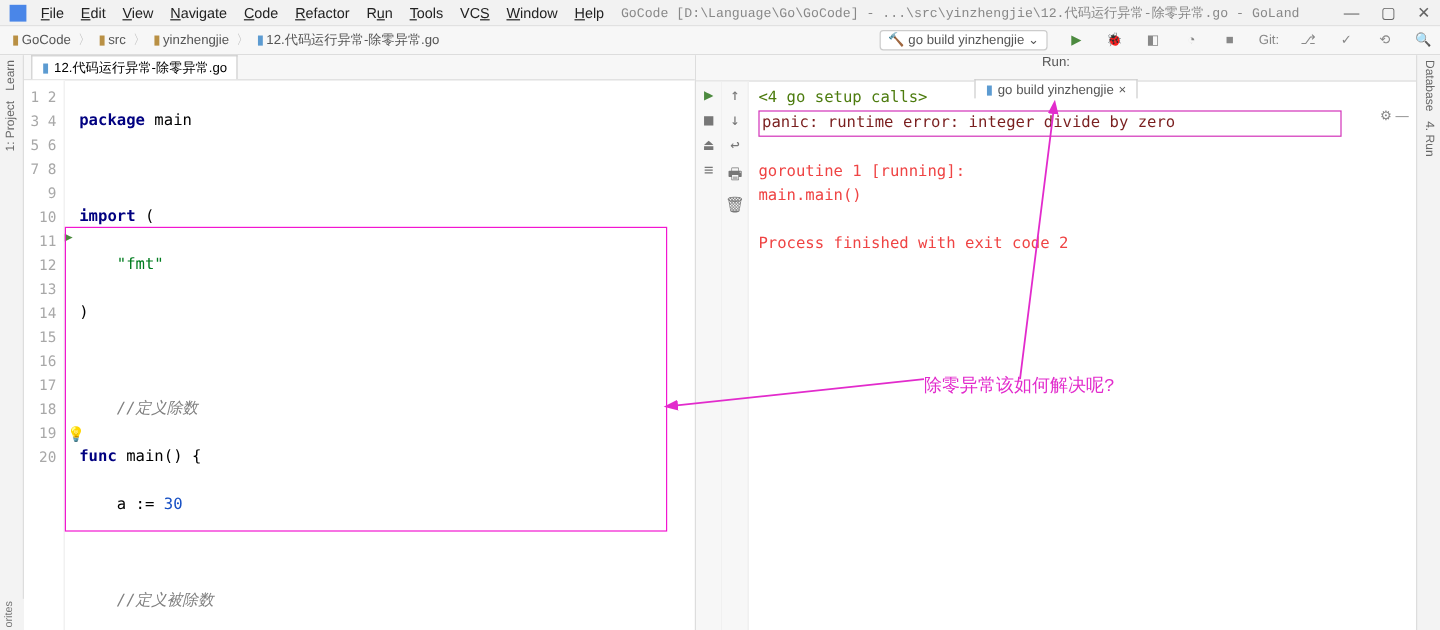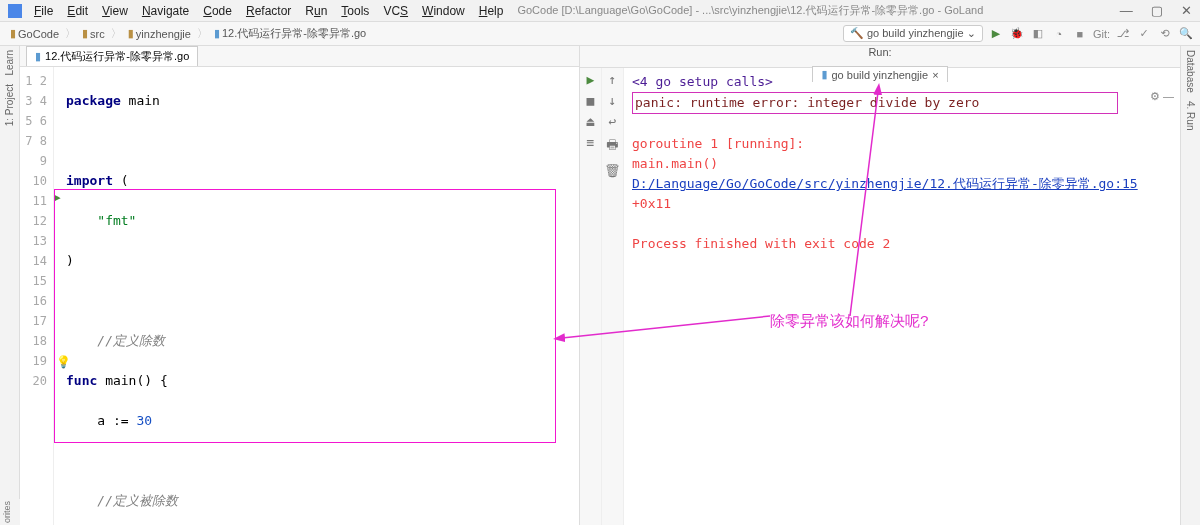--- a/index.html
+++ b/index.html
@@ -2,28 +2,28 @@
 <html><head>
   <meta charset="utf-8">
   <style>
     * { margin: 0; padding: 0; box-sizing: border-box; }
     body { font-family: "Segoe UI", Arial, sans-serif; font-size: 12px; background: #fff; color: #000; overflow: hidden; width: 1200px; height: 525px; position: relative; }
     .title-bar { height: 22px; display: flex; align-items: center; padding: 0 8px; background: #f2f2f2; border-bottom: 1px solid #ddd; }
     .title-bar .ico { width: 14px; height: 14px; background: #4a86e8; margin-right: 6px; }
     .menu-bar { display: flex; gap: 2px; }
     .menu-bar span { padding: 0 6px; color: #222; cursor: pointer; }
     .menu-bar span u { text-decoration: underline; }
-    .title-text { color: #888; font-size: 11px; margin-left: 8px; flex: 1; }
+    .title-text { color: #888; font-size: 11px; margin-left: 8px; flex: 1; font-family: Liberation Mono, monospace; }
     .win-controls { display: flex; gap: 18px; margin-left: auto; color: #666; font-size: 13px; }
     .toolbar { height: 24px; display: flex; align-items: center; padding: 0 6px; background: #f7f7f7; border-bottom: 1px solid #ddd; font-size: 11px; }
     .crumb { color: #555; padding: 1px 4px; display: flex; align-items: center; gap: 2px; }
     .crumb-sep { color: #bbb; margin: 0 2px; }
     .folder-ico { color: #b99044; }
     .goldfile-ico { color: #5c9bd1; }
-    .toolbar-right { margin-left: auto; display: flex; align-items: center; gap: 5px; }
+    .toolbar-right { margin-left: auto; display: flex; align-items: center; gap: 16px; }
     .run-cfg { background: #fff; border: 1px solid #ccc; padding: 1px 6px; font-size: 11px; color: #555; border-radius: 3px; }
     .tbtn { width: 16px; display: inline-block; text-align: center; cursor: pointer; }
     .green { color: #4c8a3f; }
     .gray { color: #888; }
     .body { display: flex; position: absolute; top: 46px; bottom: 0; left: 0; right: 0; }
     .left-rail { width: 20px; background: #f3f3f3; border-right: 1px solid #ddd; display: flex; flex-direction: column; align-items: center; padding-top: 4px; gap: 8px; font-size: 10px; color: #666; }
     .left-rail .lbl { writing-mode: vertical-rl; transform: rotate(180deg); }
     .right-rail { width: 20px; background: #f3f3f3; border-left: 1px solid #ddd; display: flex; flex-direction: column; align-items: center; padding-top: 4px; gap: 8px; font-size: 10px; color: #666; }
     .right-rail .lbl { writing-mode: vertical-rl; }
     .main-split { flex: 1; display: flex; }
@@ -41,21 +41,21 @@
     .cmt { color: #808080; font-style: italic; }
     .pink-box { position: absolute; border: 1px solid #f216d0; pointer-events: none; }
     .run-pane { flex: 1; display: flex; flex-direction: column; }
     .run-head { height: 22px; display: flex; align-items: center; background: #f7f7f7; border-bottom: 1px solid #ddd; padding: 0 6px; font-size: 11px; color: #555; gap: 8px; flex-direction: column; }
     .run-tab { background: #fff; border: 1px solid #ccc; border-bottom: none; padding: 1px 8px; display: flex; align-items: center; gap: 4px; }
     .gear { margin-left: auto; color: #888; cursor: pointer; }
     .run-body { flex: 1; display: flex; font-family: "Consolas", monospace; font-size: 13px; }
     .run-rail { width: 22px; background: #f7f7f7; border-right: 1px solid #eee; display: flex; flex-direction: column; align-items: center; padding-top: 4px; gap: 6px; color: #777; }
     .run-rail2 { width: 22px; background: #f7f7f7; border-right: 1px solid #eee; display: flex; flex-direction: column; align-items: center; padding-top: 4px; gap: 6px; color: #777; }
     .run-out { flex: 1; padding: 4px 8px; line-height: 20px; position: relative; }
-    .folded { color: #4c1d95; }
+    .folded { color: #4d7c0f; }
     .err { color: #7a1f1f; font-family: "Consolas", monospace; }
     .link { color: #1a3fbf; text-decoration: underline; }
     .st { color: #ef4444; }
     .red-box { border: 1px solid #d232b9; padding: 0 2px; display: inline-block; }
     .annotation-txt { position: absolute; color: #e22bcc; font-size: 15px; font-family: Liberation Mono, monospace; }
     .arrow { position: absolute; pointer-events: none; }
     .bottom-rail { position: absolute; left: 0; bottom: 0; width: 20px; background: #f3f3f3; padding: 2px; font-size: 9px; color: #777; writing-mode: vertical-rl; transform: rotate(180deg); }
   </style>
 </head>
 <body>
@@ -202,21 +202,20 @@
           <span>↩</span>
           <span>🖶</span>
           <span>🗑</span>
         </div>
         <div class="run-out">
 <div><span class="folded">&lt;4 go setup calls&gt;</span></div>
 <div class="red-box" style="width:486px"><span class="err">panic: runtime error: integer divide by zero</span></div>
 <div>&nbsp;</div>
 <div><span class="st">goroutine 1 [running]:</span></div>
 <div><span class="st">main.main()</span></div>
-<div>        <span class="link">D:/Language/Go/GoCode/src/yinzhengjie/12.代码运行异常-除零异常.go:15</span><span class="st"> +0x11</span></div>
 <div>&nbsp;</div>
 <div><span class="st">Process finished with exit code 2</span></div>
         </div>
       </div>
     </div>
   </div>
 
   <div class="right-rail">
     <span class="lbl">Database</span>
     <span class="lbl">4. Run</span>

